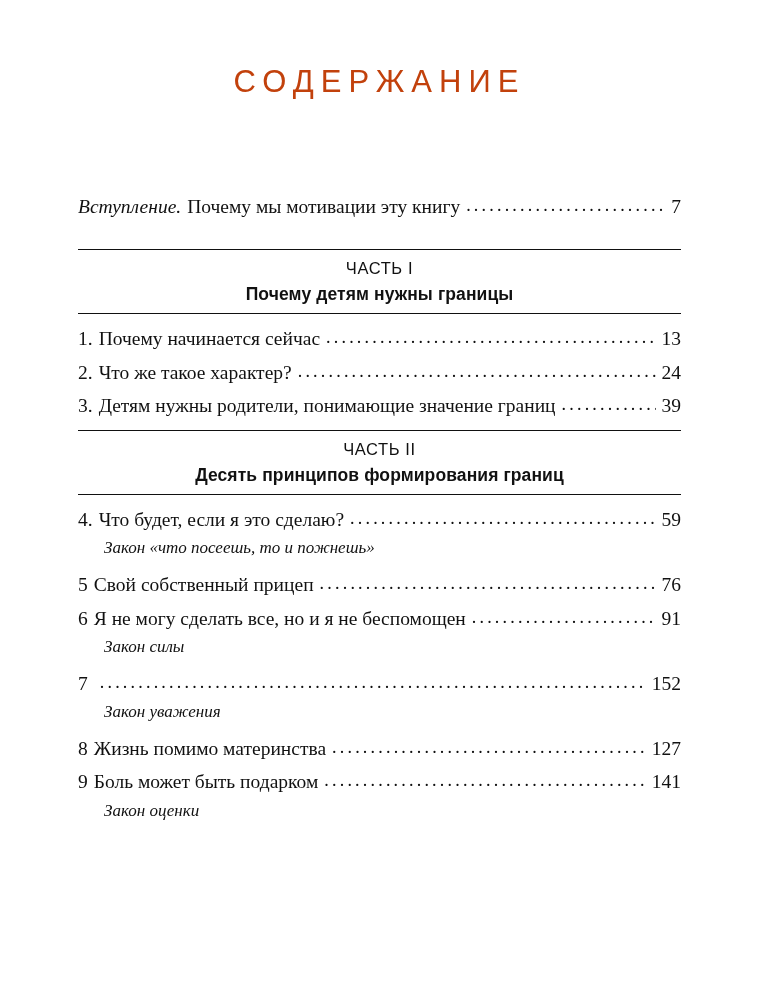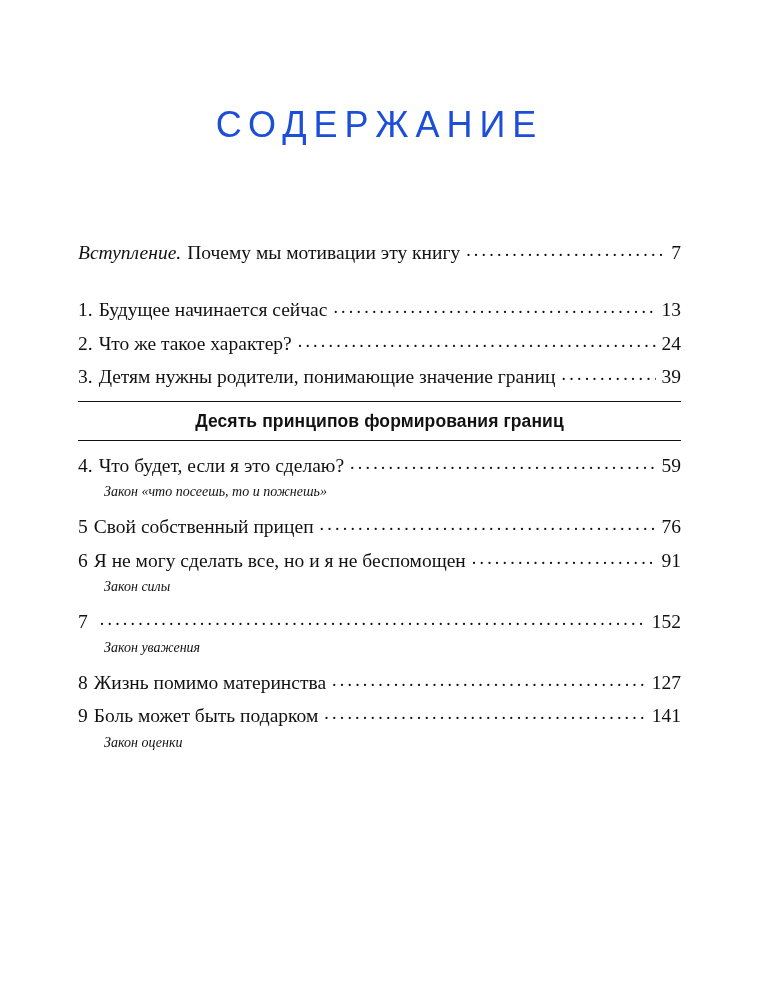--- a/index.html
+++ b/index.html
@@ -17,34 +17,34 @@
   .page {
     position: relative;
     width: 759px;
     height: 1000px;
     box-sizing: border-box;
     padding: 0 78px;
   }
   .toc-title {
     text-align: center;
     font-family: "Liberation Sans", sans-serif;
-    font-size: 36px;
+    font-size: 31px;
     font-weight: 400;
     letter-spacing: 7px;
-    color: #1d4ed8;
-    margin-top: 104px;
+    color: #c2410c;
+    margin-top: 64px;
     margin-bottom: 0;
   }
   .toc-body {
     margin-top: 92px;
   }
   
   .row {
     display: flex;
-    align-items: flex-start;
+    align-items: center;
     font-size: 19.5px;
     line-height: 1.5;
     margin-bottom: 2px;
   }
   .row .num {
     flex: 0 0 auto;
     white-space: nowrap;
     padding-right: 6px;
   }
   .row .txt {
@@ -97,21 +97,21 @@
   .part-sub {
     font-size: 17.5px;
     font-weight: 700;
     letter-spacing: 0.1px;
   }
   .chapter {
     margin-bottom: 4px;
   }
   .sublaw {
     font-style: italic;
-    font-size: 14px;
+    font-size: 17px;
     margin: 0 0 12px 0;
     padding-left: 26px;
   }
   .ch-group {
     margin-bottom: 8px;
   }
 </style>
 </head>
 <body>
 
@@ -121,45 +121,54 @@
 
   <div class="toc-body">
 
     <div class="row intro-row">
       <span class="txt ital">Вступление.</span>
       <span class="txt" style="padding-left:6px;">Почему мы мотивации эту книгу</span>
       <span class="leader">......................................................................................................</span>
       <span class="page-no">7</span>
     </div>
 
+    <div class="part-block">
+      <div class="part-rule"></div>
+      <div class="part-inner">
+        <div class="part-label">ЧАСТЬ I</div>
+        <div class="part-sub">Почему детям нужны границы</div>
+      </div>
+      <div class="part-rule"></div>
+    </div>
 
     <div class="ch-group">
       <div class="row chapter">
         <span class="num">1.</span>
-        <span class="txt">Будущее начинается сейчас</span>
+        <span class="txt">Почему начинается сейчас</span>
         <span class="leader">......................................................................................................</span>
         <span class="page-no">13</span>
       </div>
       <div class="row chapter">
         <span class="num">2.</span>
         <span class="txt">Что же такое характер?</span>
         <span class="leader">......................................................................................................</span>
         <span class="page-no">24</span>
       </div>
       <div class="row chapter">
         <span class="num">3.</span>
         <span class="txt">Детям нужны родители, понимающие значение границ</span>
         <span class="leader">......................................................................................................</span>
         <span class="page-no">39</span>
       </div>
     </div>
 
     <div class="part-block">
       <div class="part-rule"></div>
       <div class="part-inner">
+        <div class="part-label">ЧАСТЬ II</div>
         <div class="part-sub">Десять принципов формирования границ</div>
       </div>
       <div class="part-rule"></div>
     </div>
 
     <div class="ch-group">
 
       <div class="row chapter">
         <span class="num">4.</span>
         <span class="txt">Что будет, если я это сделаю?</span>

